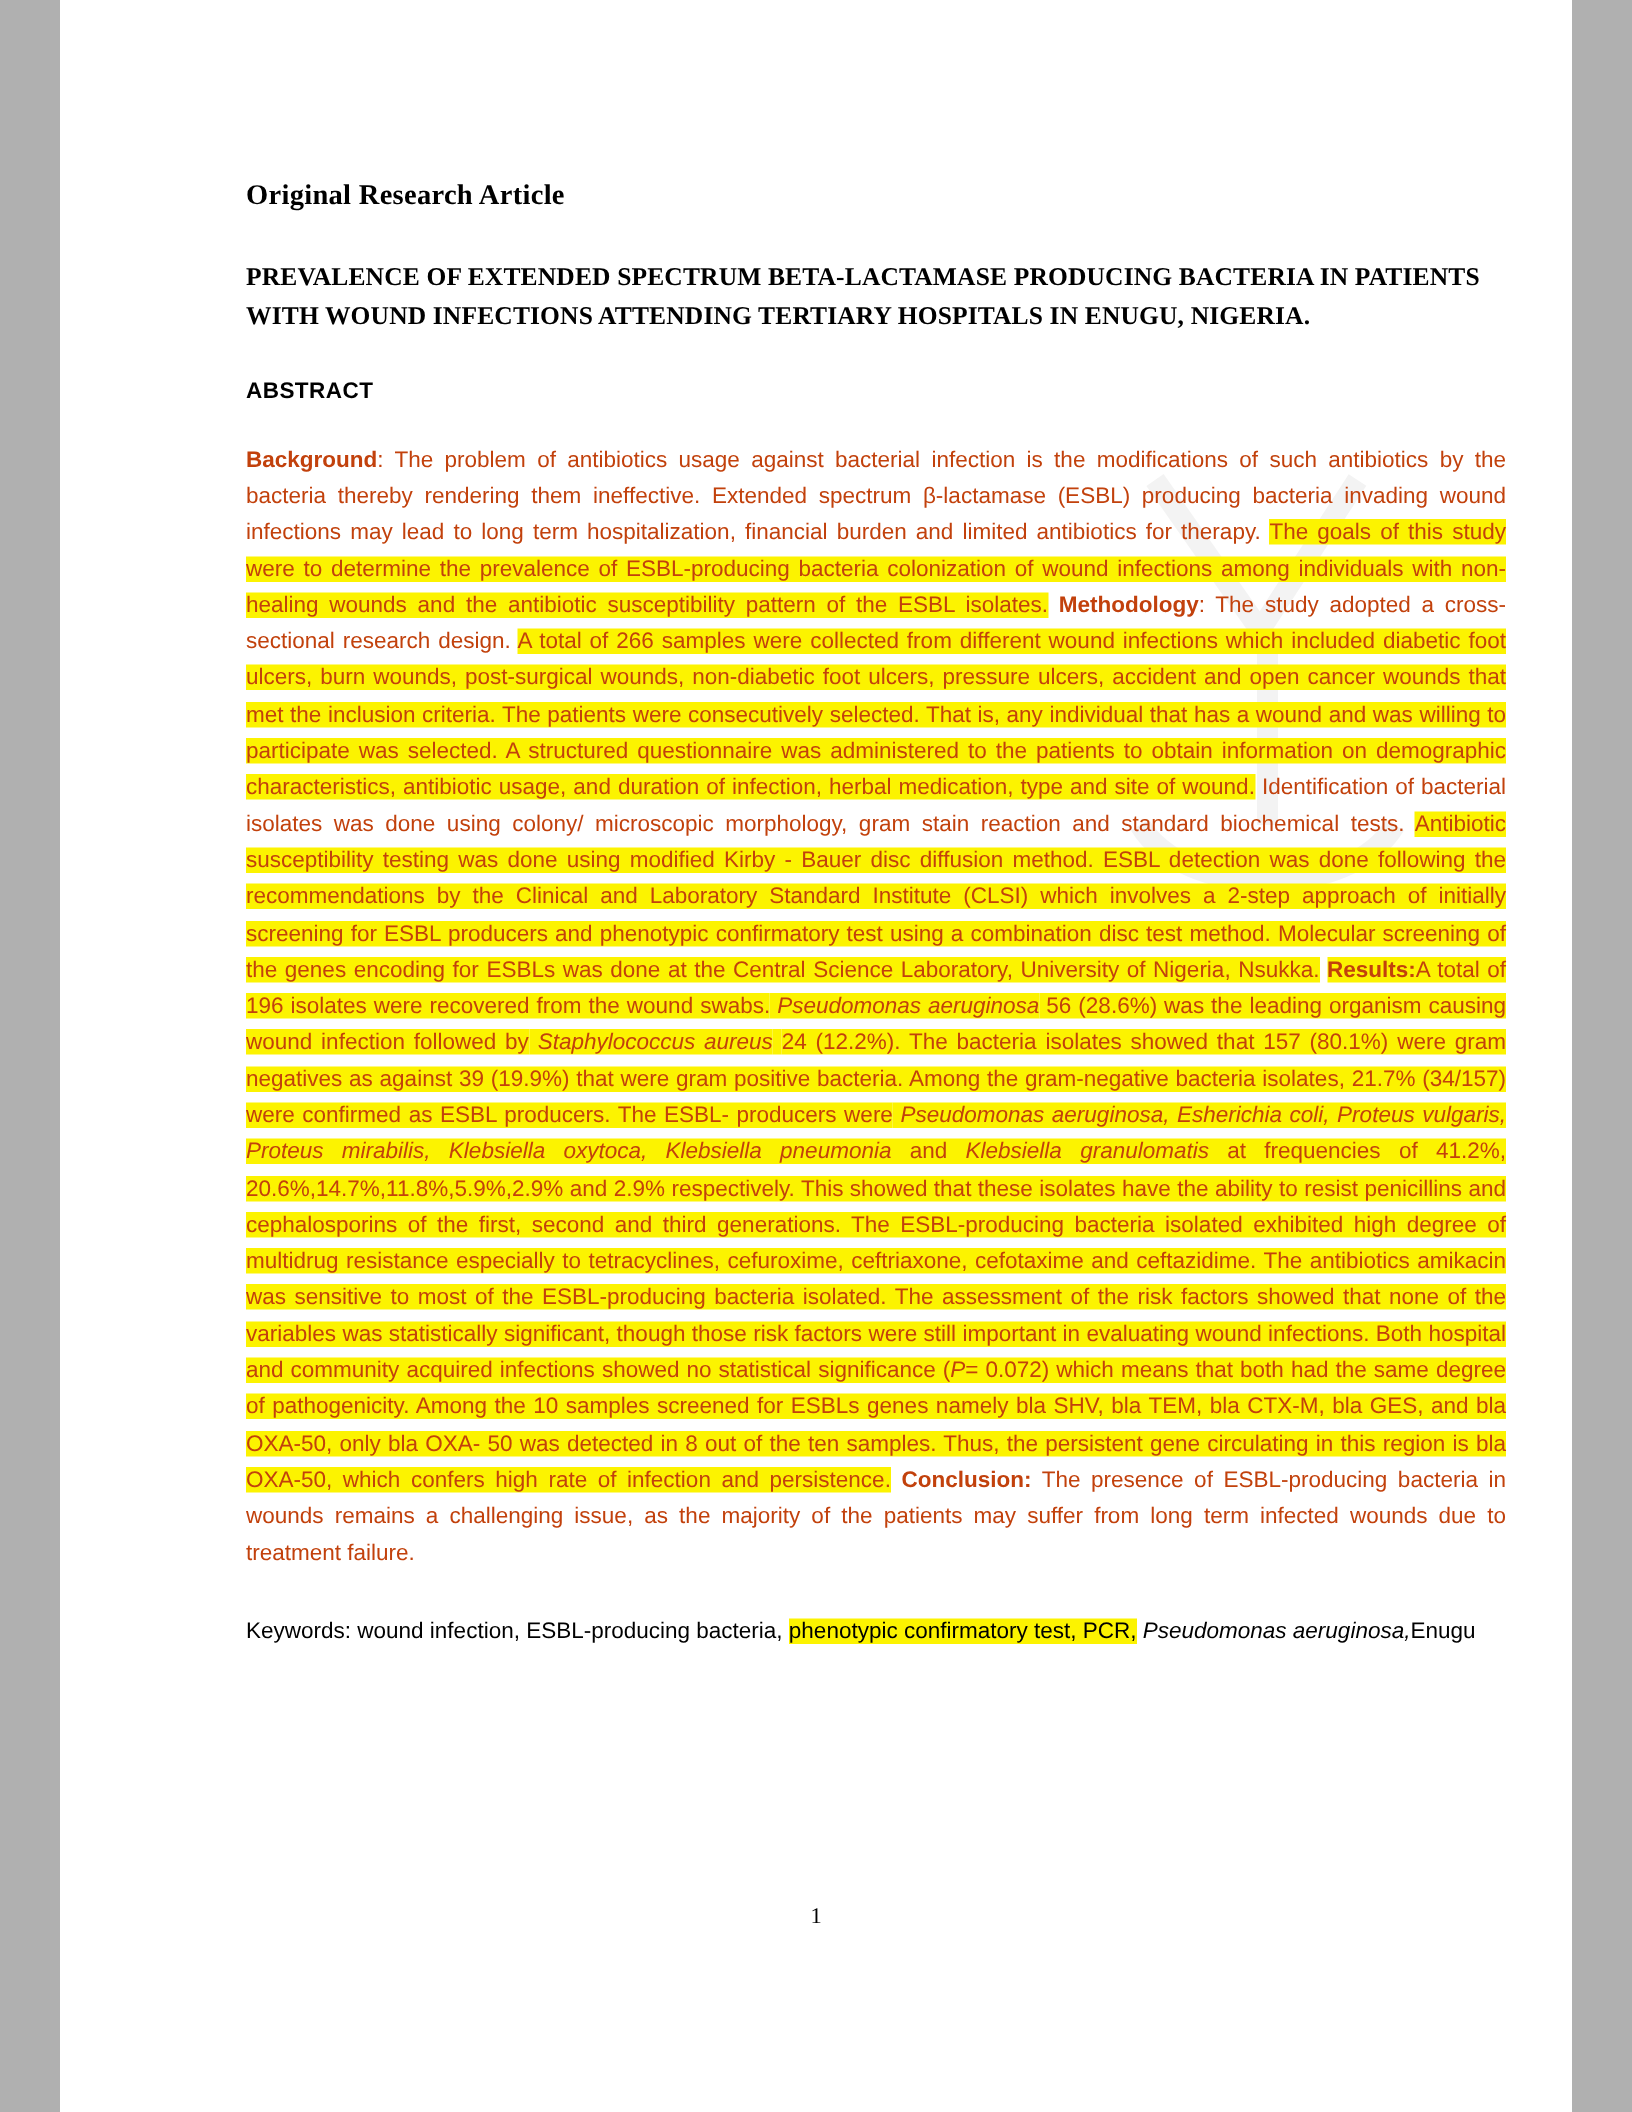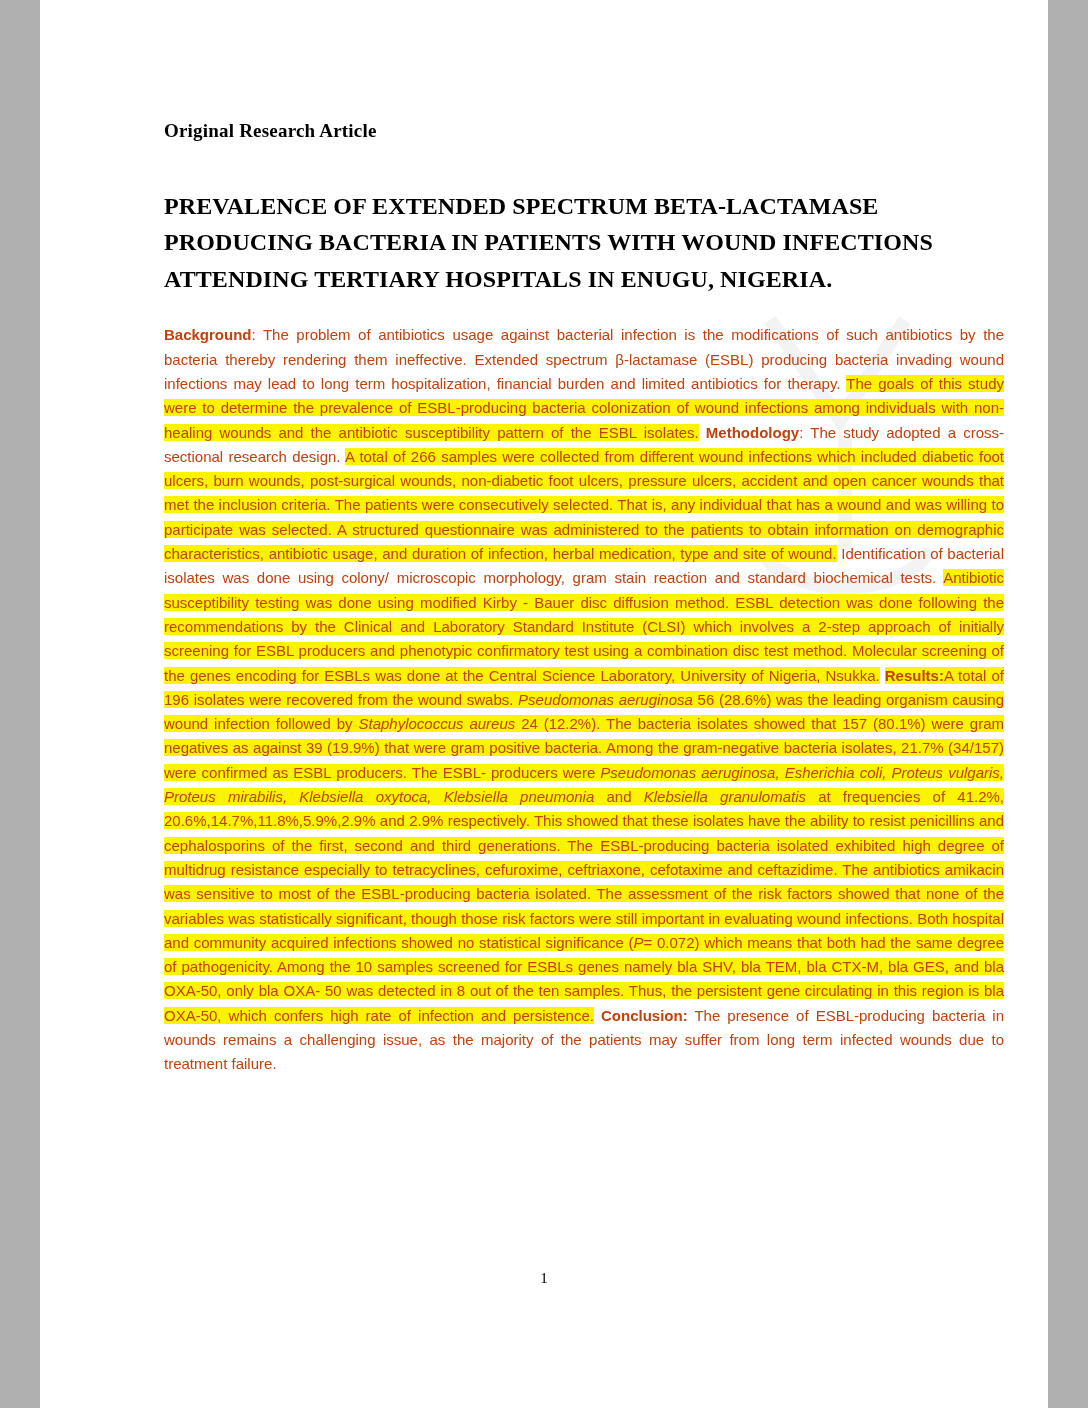--- a/index.html
+++ b/index.html
@@ -25,24 +25,24 @@
   .article-type {
     font-family: "Liberation Serif", serif;
     font-weight: bold;
     font-size: 19px;
     color: #000;
     letter-spacing: 0.2px;
   }
   .title {
     font-family: "Liberation Serif", serif;
     font-weight: bold;
-    font-size: 24px;
+    font-size: 17px;
     line-height: 1.52;
     color: #000;
-    margin-top: 46px;
+    margin-top: 30px;
     letter-spacing: 0.1px;
   }
   .abstract-heading {
     font-family: "Liberation Sans", sans-serif;
     font-weight: bold;
     font-size: 15px;
     color: #000;
     margin-top: 28px;
     letter-spacing: 0.3px;
   }
@@ -100,23 +100,27 @@
       </g>
     </svg>
   </div>
 
   <div class="content">
 
     <div class="article-type">Original Research Article</div>
 
     <div class="title">PREVALENCE OF EXTENDED SPECTRUM BETA-LACTAMASE PRODUCING BACTERIA IN PATIENTS WITH WOUND INFECTIONS ATTENDING TERTIARY HOSPITALS IN ENUGU, NIGERIA.</div>
 
+    <div class="abstract-heading">ABSTRACT</div>
 
     <div class="abstract-body">
       <span class="b">Background</span><span>: The problem of antibiotics usage against bacterial infection is the modifications of such antibiotics by the bacteria thereby rendering them ineffective. Extended spectrum β-lactamase (ESBL) producing bacteria invading wound infections may lead to long term hospitalization, financial burden and limited antibiotics for therapy. </span><span class="hl">The goals of this study were to determine the prevalence of ESBL-producing bacteria colonization of wound infections among individuals with non-healing wounds and the antibiotic susceptibility pattern of the ESBL isolates.</span> <span class="b">Methodology</span><span>: The study adopted a cross-sectional research design.</span> <span class="hl">A total of 266 samples were collected from different wound infections which included diabetic foot ulcers, burn wounds, post-surgical wounds, non-diabetic foot ulcers, pressure ulcers, accident and open cancer wounds that met the inclusion criteria. The patients were consecutively selected. That is, any individual that has a wound and was willing to participate was selected. A structured questionnaire was administered to the patients to obtain information on demographic characteristics, antibiotic usage, and duration of infection, herbal medication, type and site of wound.</span> <span>Identification of bacterial isolates was done using colony/ microscopic morphology, gram stain reaction and standard biochemical tests.</span> <span class="hl">Antibiotic susceptibility testing was done using modified Kirby - Bauer disc diffusion method. ESBL detection was done following the recommendations by the Clinical and Laboratory Standard Institute (CLSI) which involves a 2-step approach of initially screening for ESBL producers and phenotypic confirmatory test using a combination disc test method. Molecular screening of the genes encoding for ESBLs was done at the Central Science Laboratory, University of Nigeria, Nsukka.</span> <span class="b hl">Results:</span><span class="hl">A total of 196 isolates were recovered from the wound swabs.</span><span class="hl">&nbsp;</span><span class="i hl">Pseudomonas aeruginosa</span><span class="hl">&nbsp;</span><span class="hl">56 (28.6%) was the leading organism causing wound infection followed by</span><span class="hl">&nbsp;</span><span class="i hl">Staphylococcus aureus</span><span class="hl">&nbsp;</span><span class="hl">24 (12.2%). The bacteria isolates showed that 157 (80.1%) were gram negatives as against 39 (19.9%) that were gram positive bacteria. Among the gram-negative bacteria isolates, 21.7% (34/157) were confirmed as ESBL producers. The ESBL- producers were</span><span class="hl">&nbsp;</span><span class="i hl">Pseudomonas aeruginosa, Esherichia coli, Proteus vulgaris, Proteus mirabilis, Klebsiella oxytoca, Klebsiella pneumonia</span><span class="hl">&nbsp;</span><span class="hl">and</span><span class="hl">&nbsp;</span><span class="i hl">Klebsiella granulomatis</span><span class="hl">&nbsp;</span><span class="hl">at frequencies of 41.2%, 20.6%,14.7%,11.8%,5.9%,2.9% and 2.9% respectively. This showed that these isolates have the ability to resist penicillins and cephalosporins of the first, second and third generations. The ESBL-producing bacteria isolated exhibited high degree of multidrug resistance especially to tetracyclines, cefuroxime, ceftriaxone, cefotaxime and ceftazidime. The antibiotics amikacin was sensitive to most of the ESBL-producing bacteria isolated. The assessment of the risk factors showed that none of the variables was statistically significant, though those risk factors were still important in evaluating wound infections.  Both hospital and community acquired infections showed no statistical significance (</span><span class="i hl">P</span><span class="hl">= 0.072) which means that both had the same degree of pathogenicity. Among the 10 samples screened for ESBLs genes namely bla SHV, bla TEM, bla CTX-M, bla GES, and bla OXA-50, only bla OXA- 50 was detected in 8 out of the ten samples. Thus, the persistent gene circulating in this region is bla OXA-50, which confers high rate of infection and persistence.</span> <span class="b">Conclusion:</span><span> The presence of ESBL-producing bacteria in wounds remains a challenging issue, as the majority of the patients may suffer from long term infected wounds due to treatment failure.</span>
     </div>
 
+    <div class="keywords">
+      <span>Keywords: </span><span>wound infection, ESBL-producing bacteria, </span><span class="hl">phenotypic confirmatory test, PCR,</span> <span class="i">Pseudomonas aeruginosa,</span><span>Enugu</span>
+    </div>
 
   </div>
 
   <div class="page-number">1</div>
 
 </div>
 
 </body></html>

